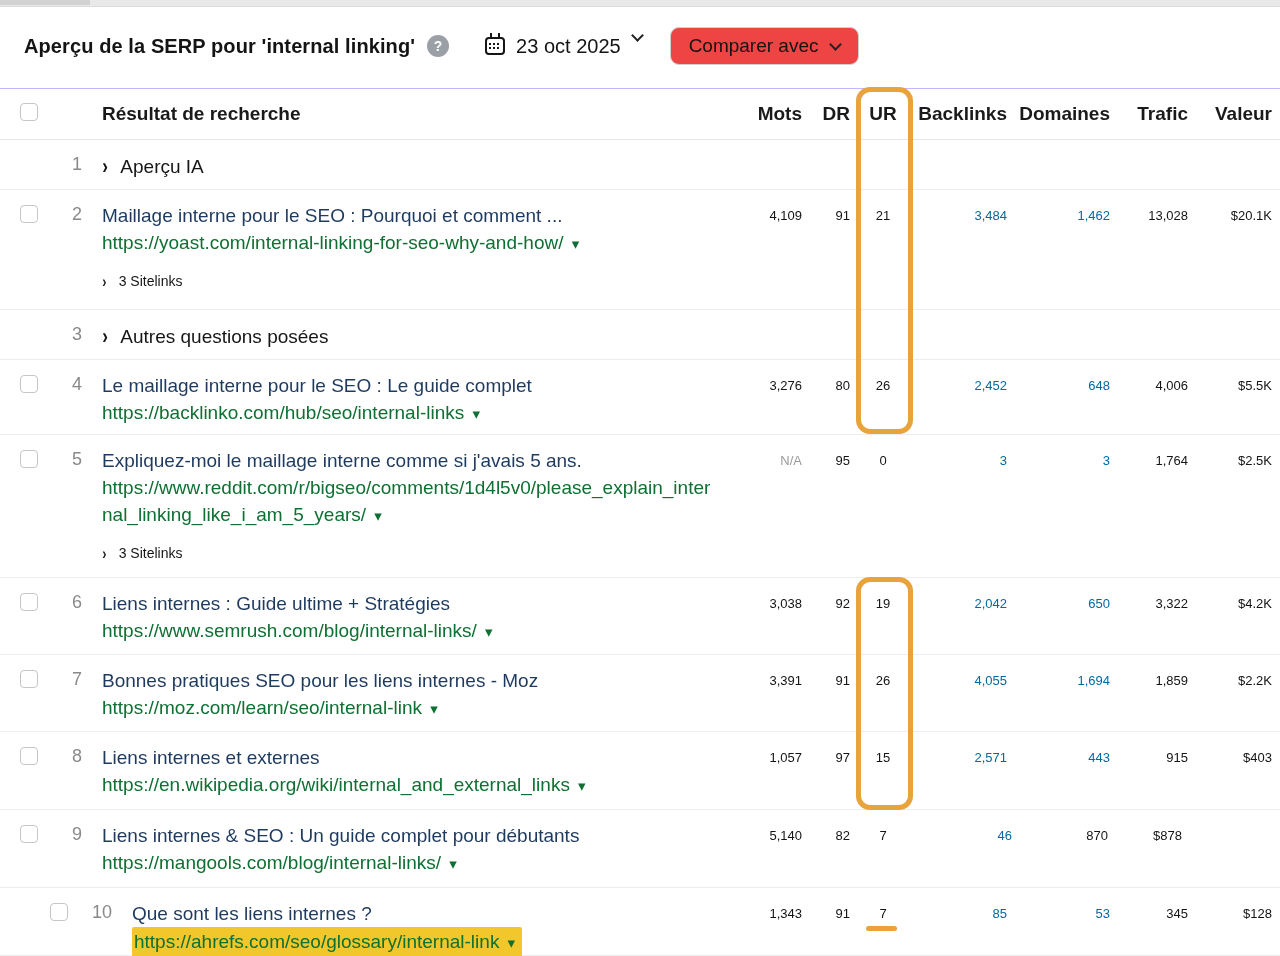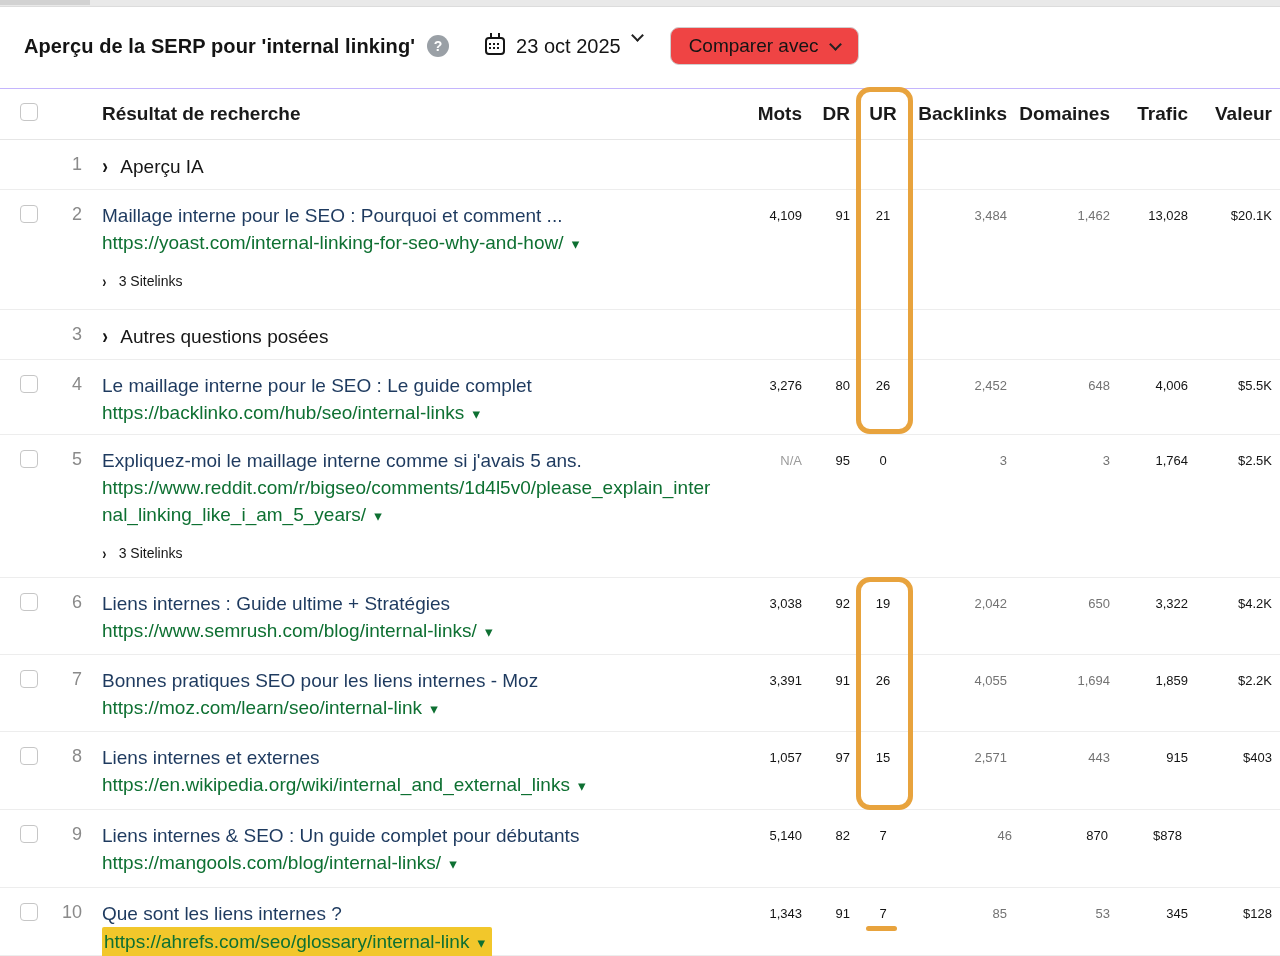--- a/index.html
+++ b/index.html
@@ -35,21 +35,21 @@
   .cell-check { padding-left:20px; }
   .cbx { width:18px; height:18px; border:1.5px solid #c6c6c6; border-radius:4px; background:#fff; display:inline-block; }
   .cell-result { padding-left:20px; }
   .c-num  { text-align:right; font-size:18px; color:#8a8a8a; padding-top:14px; }
   .num-r { text-align:right; }
   .pr0{padding-right:0} .pr2{padding-right:2px} .pr4{padding-right:4px} .pr5{padding-right:5px} .pr8{padding-right:8px}
   .c-ur { text-align:center; }
 
   .row { border-bottom:1px solid #ededed; position:relative; }
   .row .val { font-size:13px; color:#141414; padding-top:13px; line-height:26px; }
-  .row .val.blue { color:#737373; cursor:pointer; }
+  .row .val.blue { color:#0369a1; cursor:pointer; }
   .row .val.na { color:#9b9b9b; }
   .main-cell { padding-left:20px; padding-top:12px; }
   .toggle-line { font-size:19px; color:#161616; line-height:26px; padding-top:2px; cursor:pointer; }
   .chev { display:inline-block; margin-right:12px; font-weight:600; color:#161616; transform:scale(.9,1.15); }
   .rtitle { font-size:19px; color:#1e3a5f; line-height:27px; cursor:pointer; max-width:625px; }
   .rurl { font-size:19px; color:#0e7032; line-height:27px; cursor:pointer; max-width:622px; word-break:break-all; }
   .tri { color:#0e7032; font-size:15px; margin-left:4px; }
   .rurl.hl { background:#f2c72b; display:inline-block; padding:1px 7px 2px 2px; border-radius:2px; max-width:none; }
   .sitelinks { font-size:14px; color:#161616; margin-top:11px; line-height:26px; cursor:pointer; }
   .cbx-cell { padding-left:20px; padding-top:15px; }
@@ -231,21 +231,21 @@
       <div><span class="rurl"><span>https://mangools.com/blog/internal-links/</span><span class="tri"> ▾</span></span></div>
 
     </div>
     <div class="val num-r pr0">5,140</div>
     <div class="val num-r pr4">82</div>
     <div class="val c-ur">7</div>
     <div class="val num-r pr0 blue">46</div>
     <div class="val num-r pr2">870</div>
     <div class="val num-r pr8">$878</div>
   </div>
-        <div class="grid row" style="height: 68px;">
+        <div class="grid row" style="height: 68px; padding-left: 30px;">
     <div class="cbx-cell"><span class="cbx"></span></div>
     <div class="c-num">10</div>
     <div class="main-cell">
       <div class="rtitle">Que sont les liens internes ?</div>
       <div><span class="rurl hl"><span>https://ahrefs.com/seo/glossary/internal-link</span><span class="tri"> ▾</span></span></div>
 
     </div>
     <div class="val num-r pr0">1,343</div>
     <div class="val num-r pr4">91</div>
     <div class="val c-ur">7</div>

